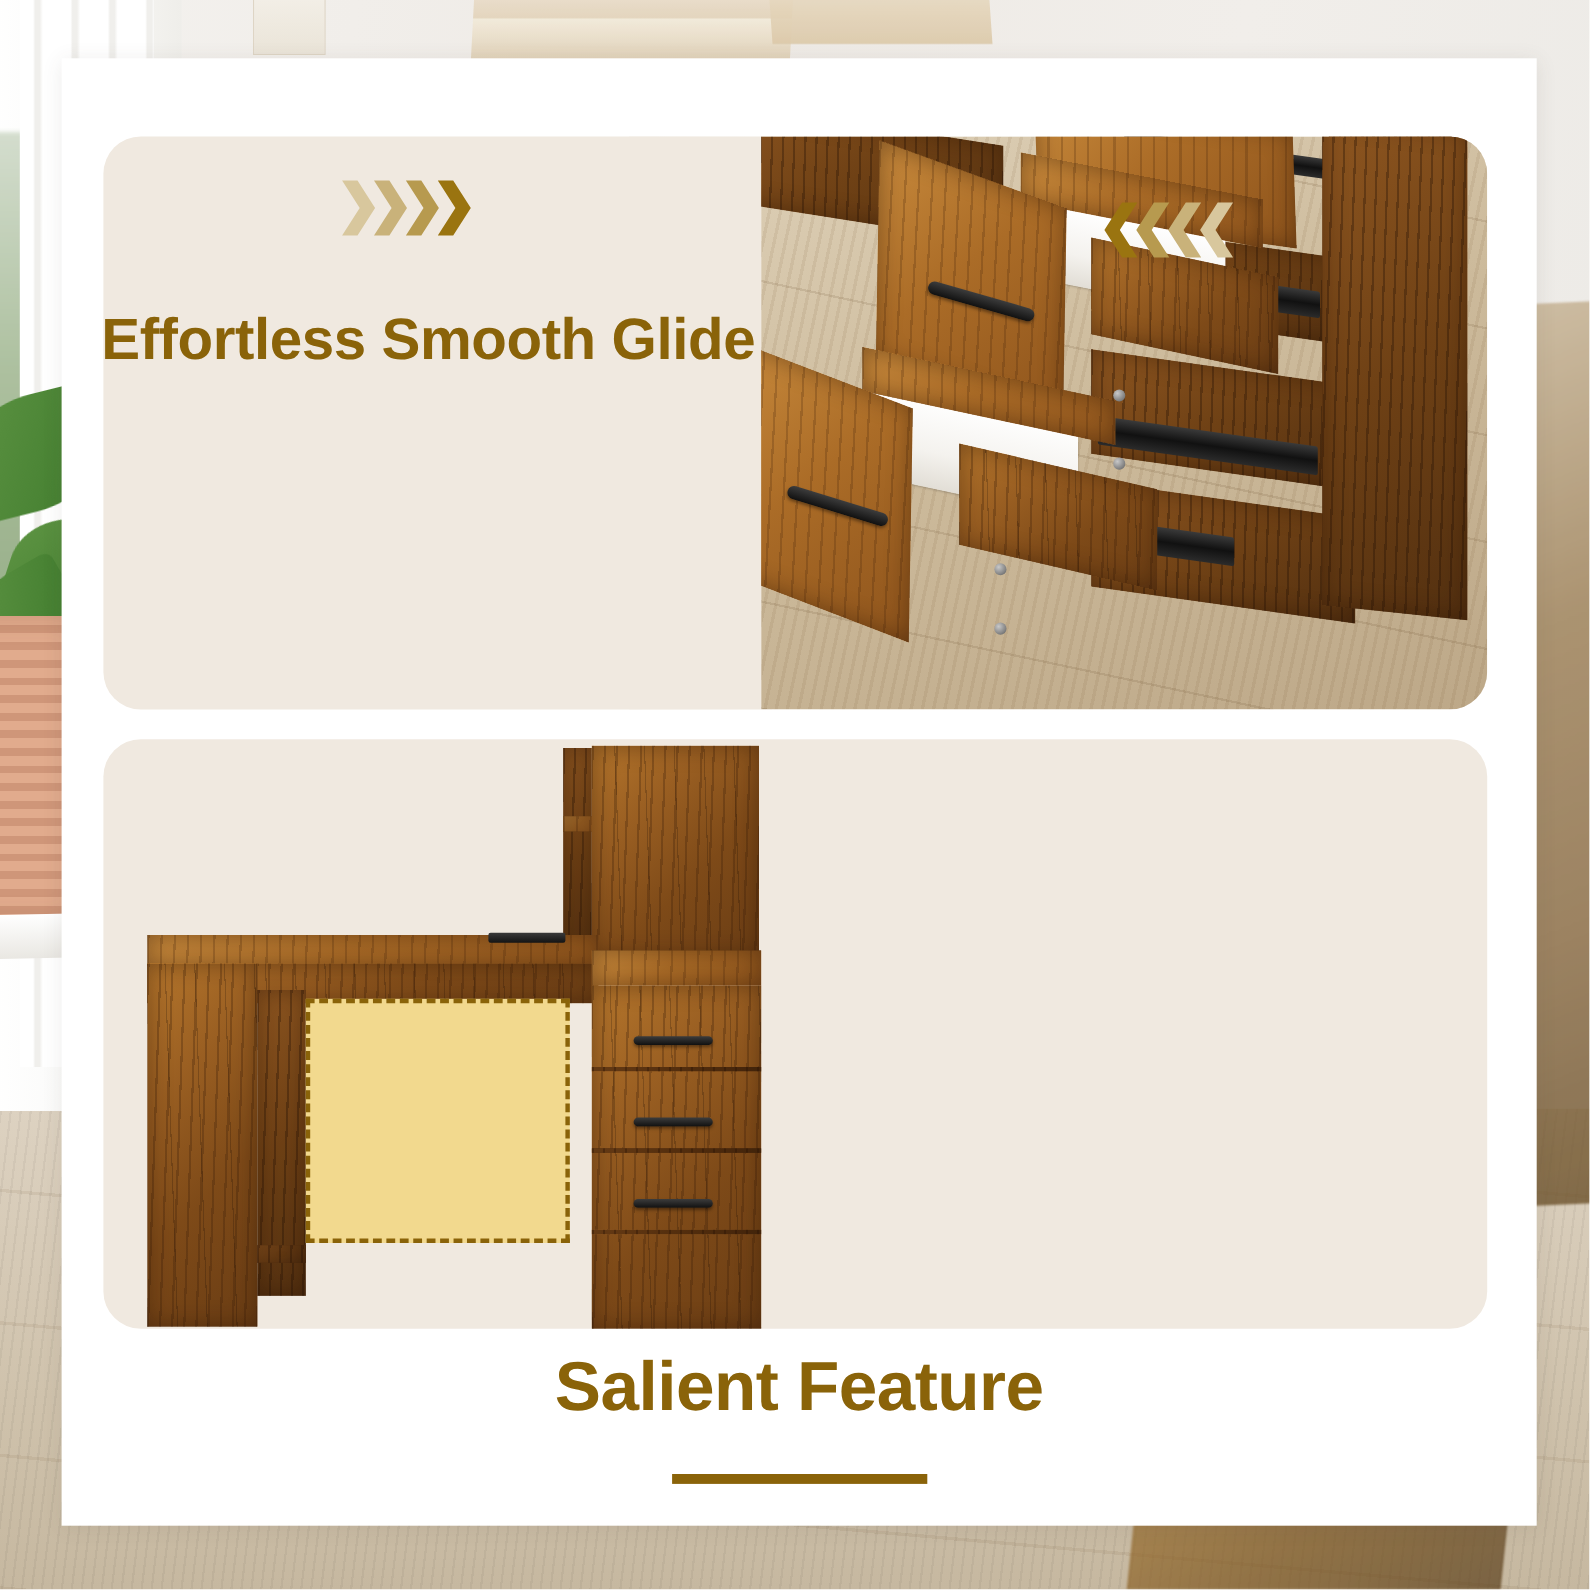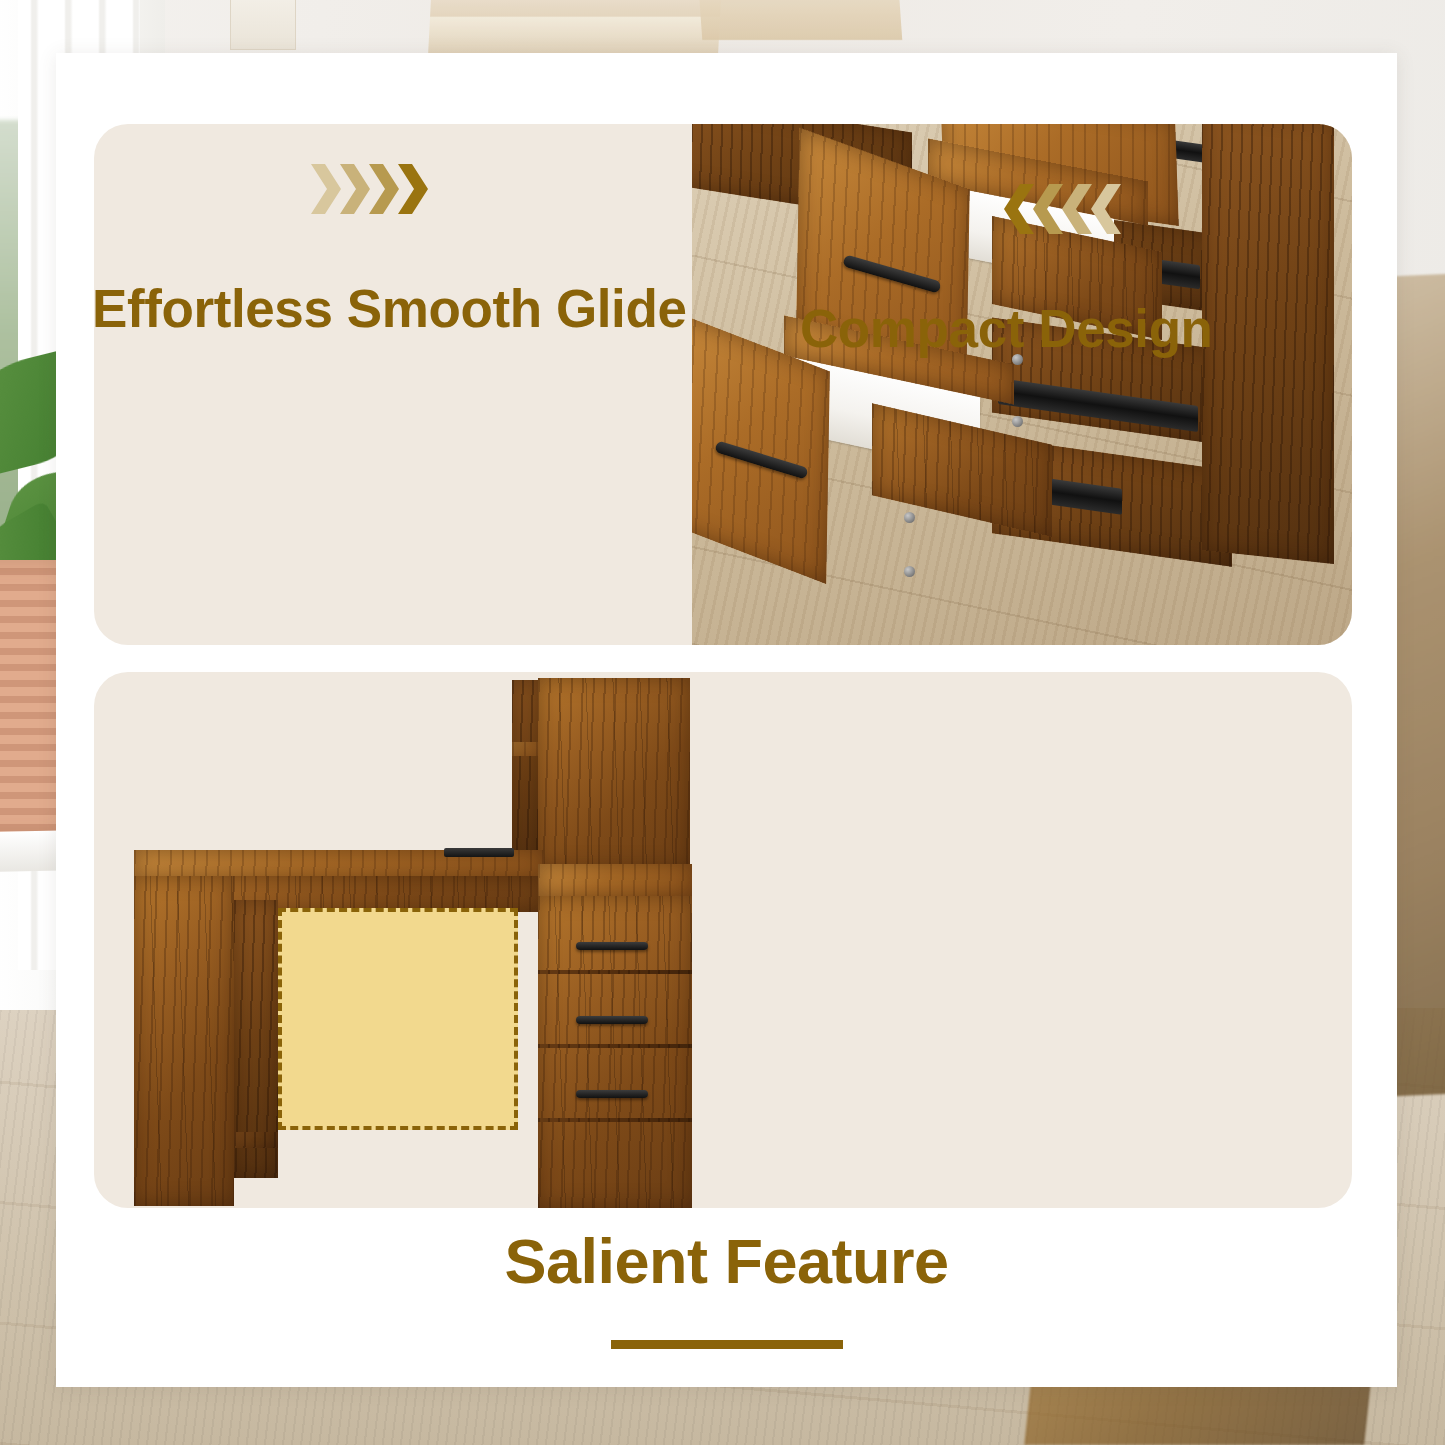--- a/index.html
+++ b/index.html
@@ -432,21 +432,20 @@
       <svg class="chev" viewBox="0 0 34 54">
         <polygon points="32,2 16,27 32,52 18,52 2,27 18,2" fill="#b79a4f"></polygon>
       </svg>
       <svg class="chev" viewBox="0 0 34 54">
         <polygon points="32,2 16,27 32,52 18,52 2,27 18,2" fill="#c9b27a"></polygon>
       </svg>
       <svg class="chev" viewBox="0 0 34 54">
         <polygon points="32,2 16,27 32,52 18,52 2,27 18,2" fill="#d8c79d"></polygon>
       </svg>
     </div>
-    <div class="card-heading">Compact Design</div>
   </div>
 
   <div id="salient-block">
     <div id="salient-title">Salient Feature</div>
     <div id="salient-rule"></div>
   </div>
 
 </div>
 
 </body></html>

